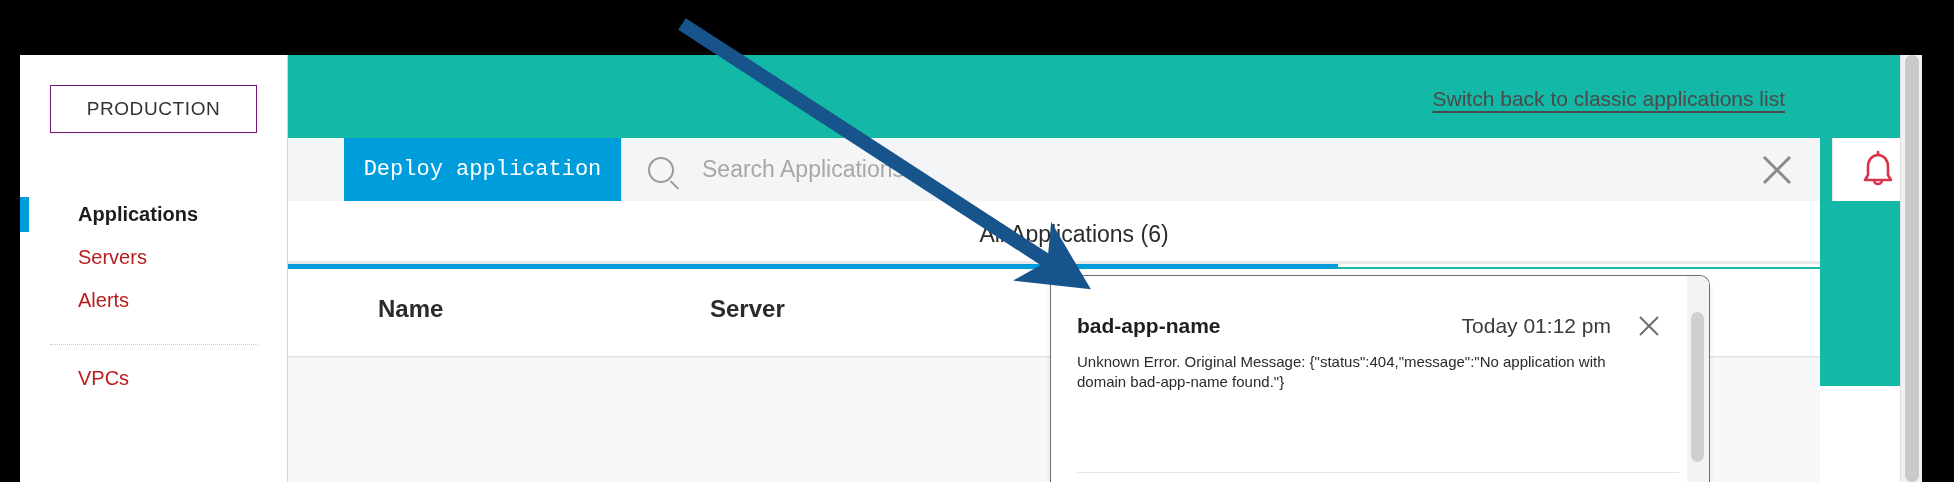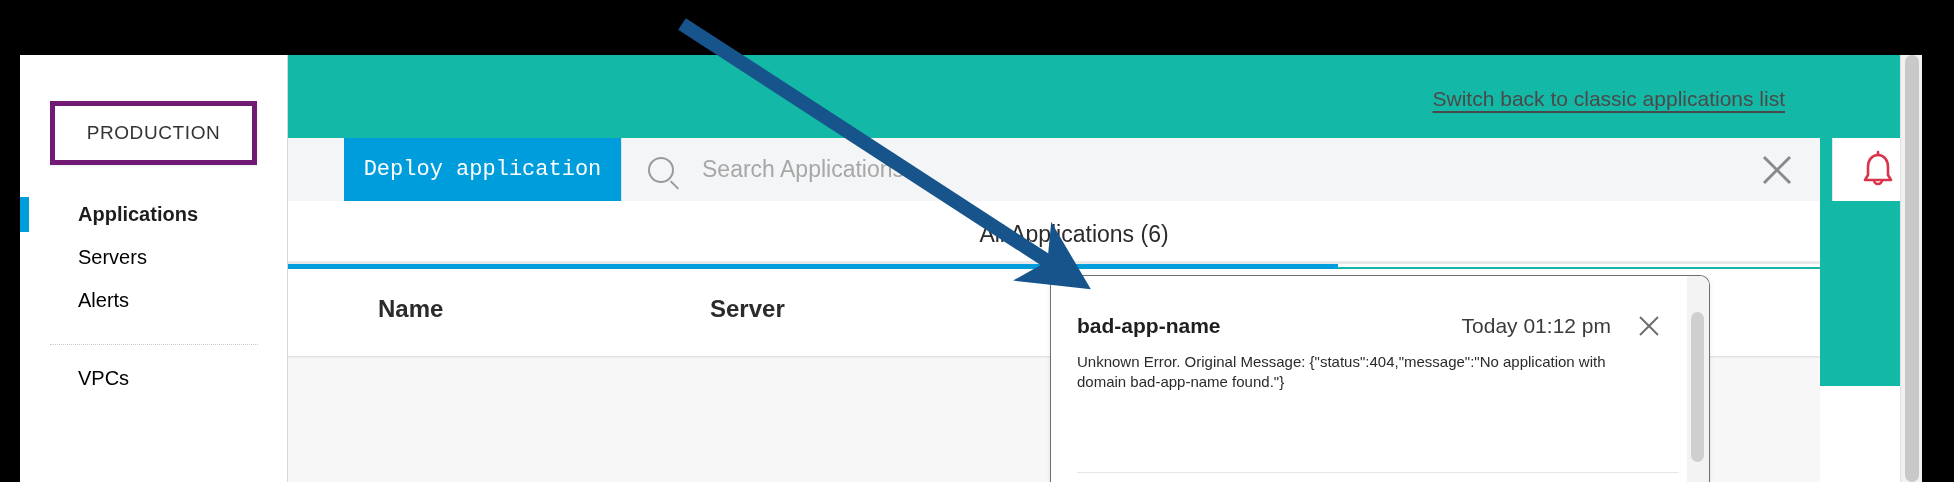--- a/index.html
+++ b/index.html
@@ -37,24 +37,24 @@
     top: 0;
     width: 268px;
     height: 427px;
     background: #ffffff;
     border-right: 1px solid #d8d8d8;
   }
 
   .env-pill {
     position: absolute;
     left: 30px;
-    top: 46px;
+    top: 30px;
     width: 207px;
-    height: 64px;
-    border: 5px solid #701a75;
+    height: 48px;
+    border: 1px solid #701a75;
     background: #ffffff;
     display: flex;
     align-items: center;
     justify-content: center;
     box-shadow: 0 1px 2px rgba(0,0,0,0.07);
   }
   .env-pill span {
     font-size: 19px;
     letter-spacing: 0.6px;
     color: #333333;
@@ -68,21 +68,21 @@
   }
   .nav-item {
     position: relative;
     height: 43px;
     display: flex;
     align-items: center;
     padding-left: 58px;
   }
   .nav-item .nav-label {
     font-size: 20px;
-    color: #000000;
+    color: #b91c1c;
   }
   .nav-item.active .nav-label {
     font-weight: bold;
     color: #1d1d1d;
   }
   .nav-item .active-bar {
     position: absolute;
     left: 0px;
     top: 4px;
     width: 9px;

